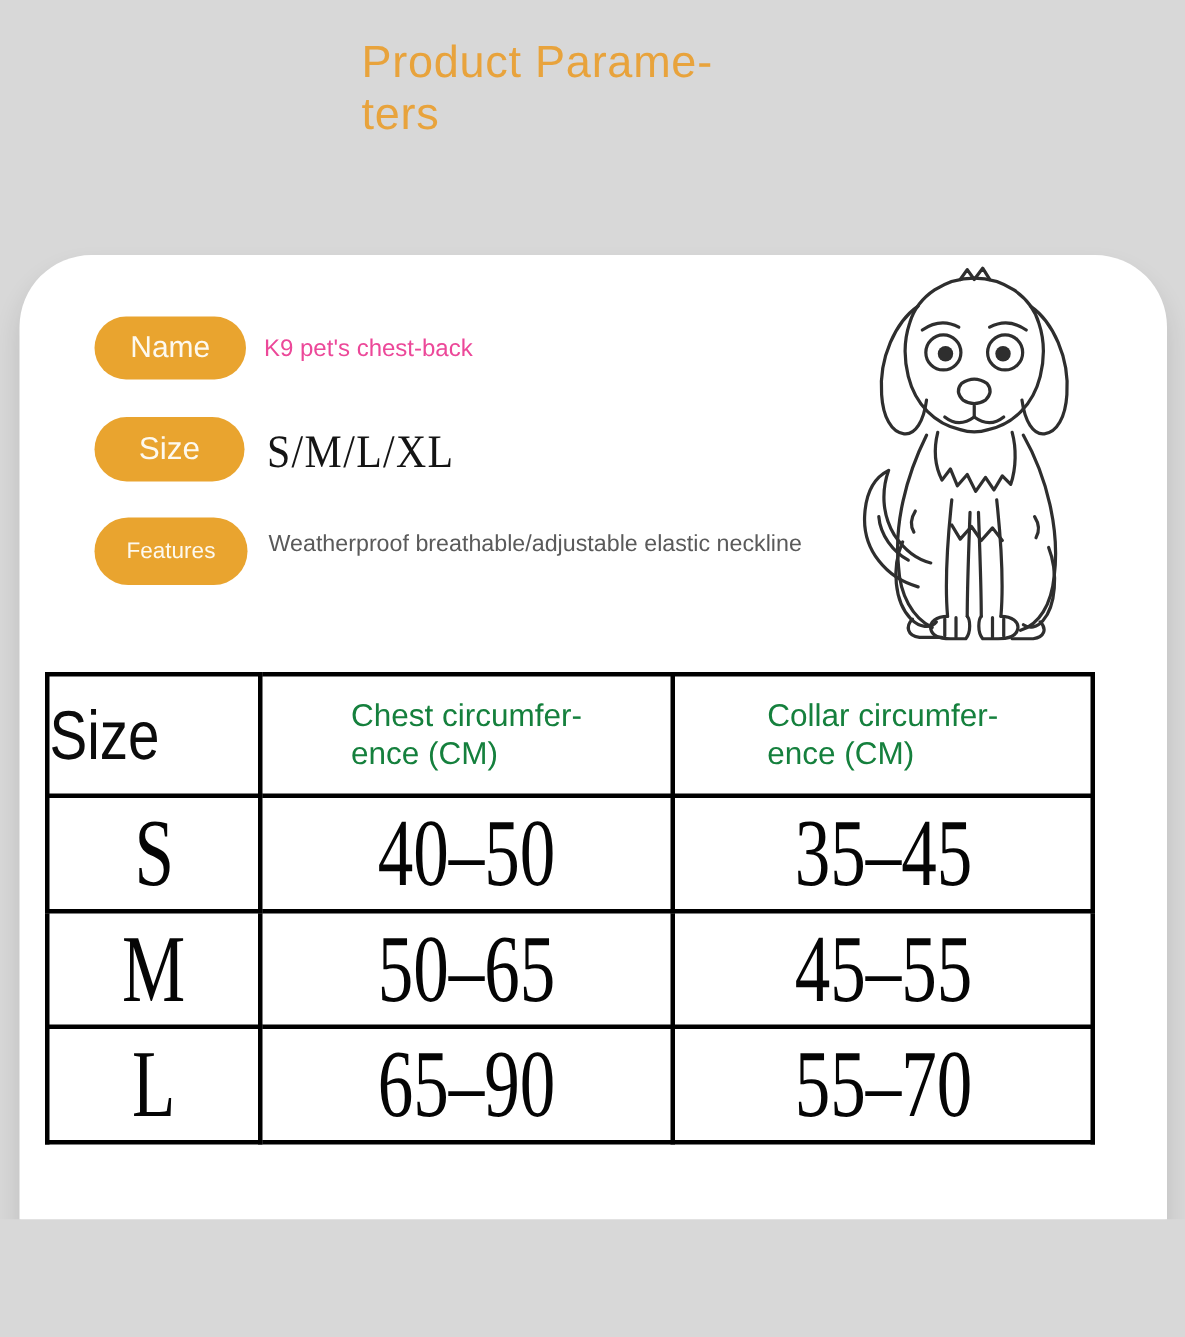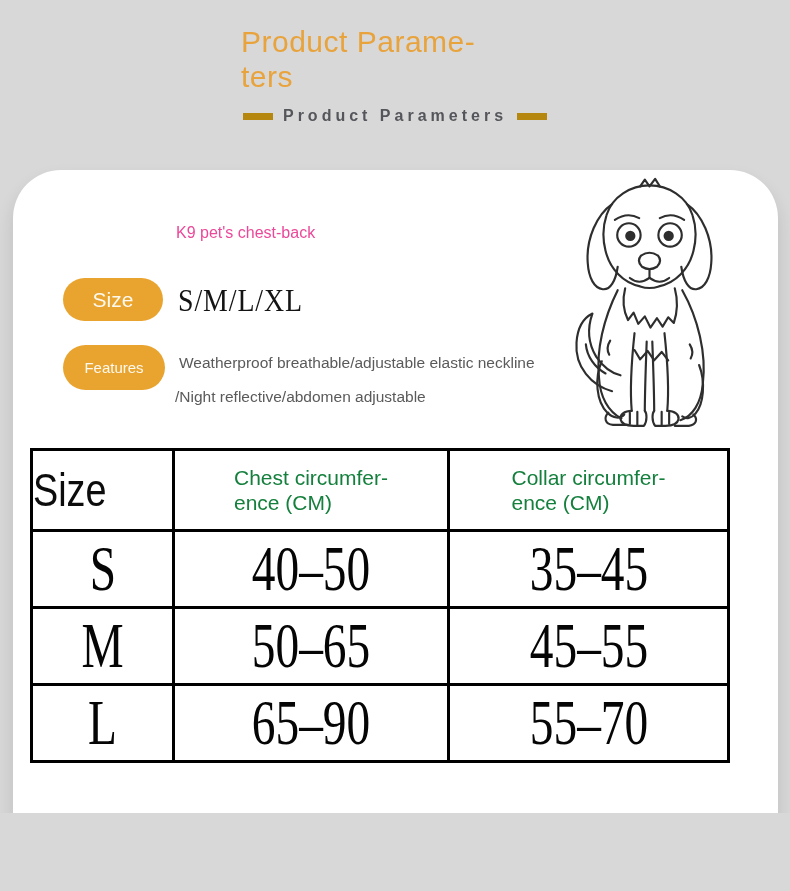--- a/index.html
+++ b/index.html
@@ -67,40 +67,37 @@
   .c-cell .num{display:inline-block;transform:scaleX(.74);transform-origin:center;}
 </style>
 </head>
 <body>
 
 <div class="page">
 
   <div class="page-title">Product Parame-
 ters</div>
 
-  <div class="section-heading">
-    <span class="dash"></span>
-    <span class="section-heading-label">Product Parameters</span>
-    <span class="dash"></span>
-  </div>
 
   <div class="card">
 
+    <div class="pill pill-name">
+      <span>Name</span>
+    </div>
     <div class="val-name">K9 pet's chest-back</div>
 
     <div class="pill pill-size">
       <span>Size</span>
     </div>
     <div class="val-size">S/M/L/XL</div>
 
     <div class="pill pill-features">
       <span>Features</span>
     </div>
     <div class="val-feat1">Weatherproof breathable/adjustable elastic neckline</div>
-    <div class="val-feat2">/Night reflective/abdomen adjustable</div>
 
     <svg class="dog" width="193" height="262" viewBox="0 0 200 280" aria-hidden="true">
       <g fill="none" stroke="#2e2e2e" stroke-width="2.3" stroke-linecap="round" stroke-linejoin="round">
 
         <path d="M60,230 C38,224 20,204 22,178 C23,163 29,152 39,147 C34,161 34,178 43,193 C51,205 61,211 69,213"></path>
         <path d="M32,180 C33,193 42,205 53,211"></path>
 
         <path d="M66,122 C51,152 43,186 46,215 C47,236 56,252 70,259"></path>
         <path d="M135,122 C152,152 161,190 157,222 C155,243 146,257 133,261"></path>
 

